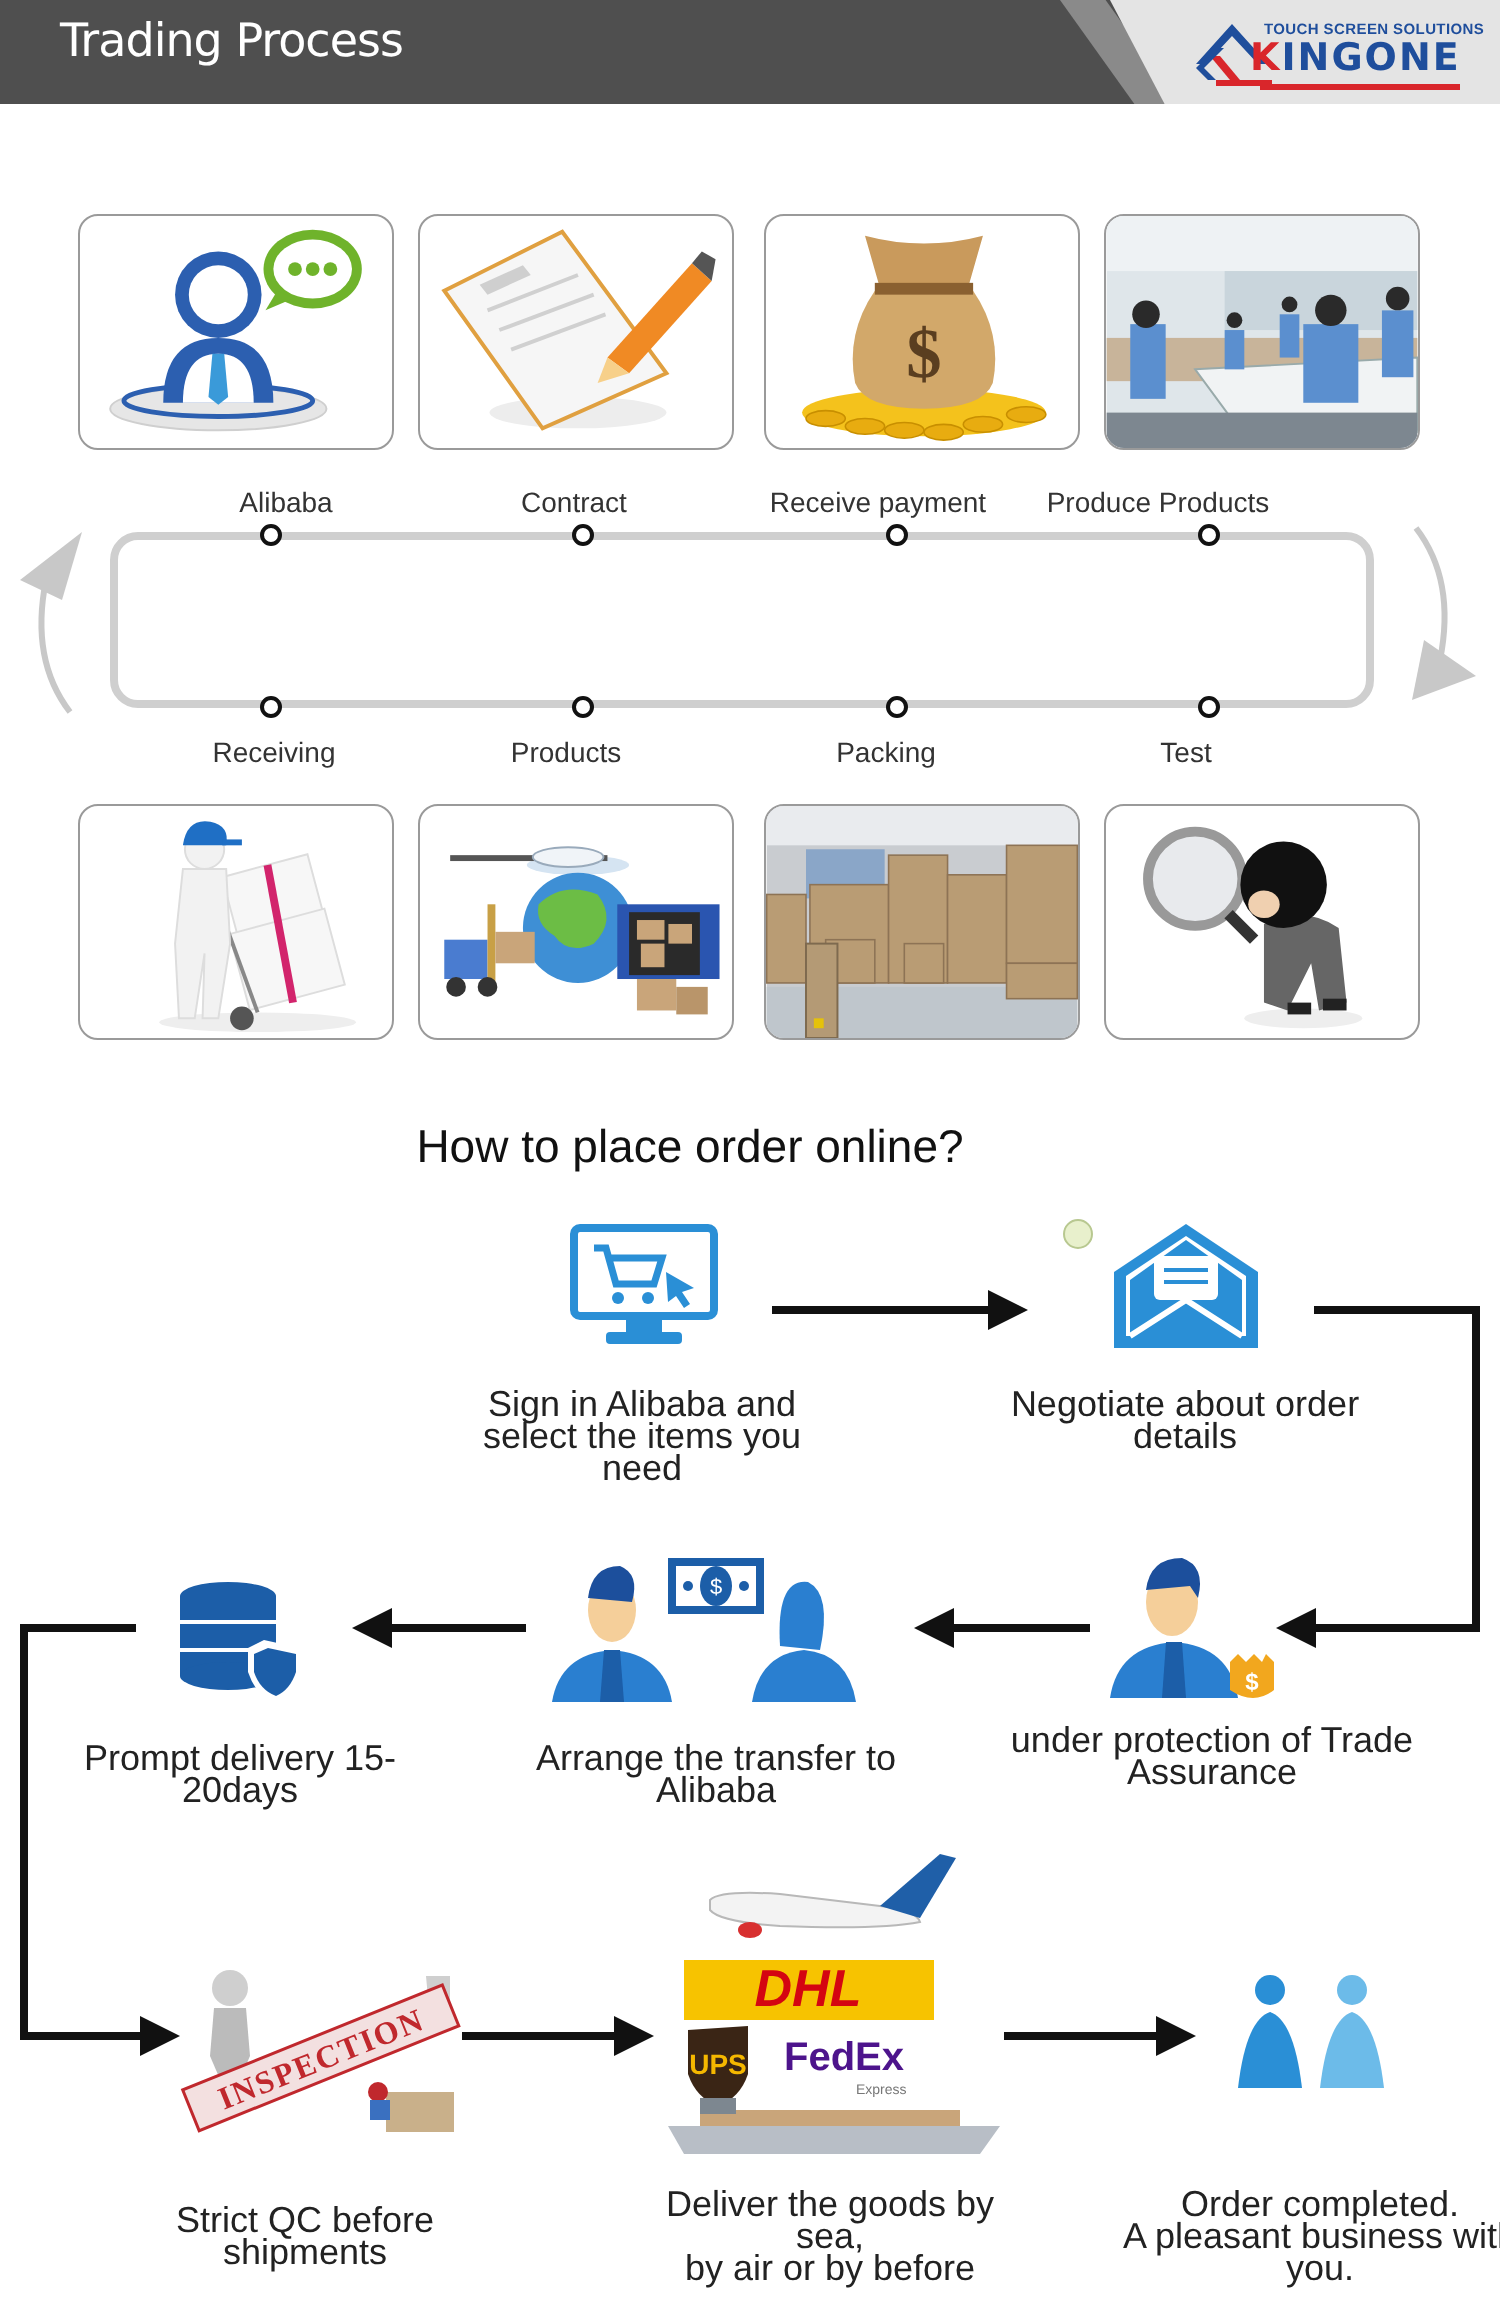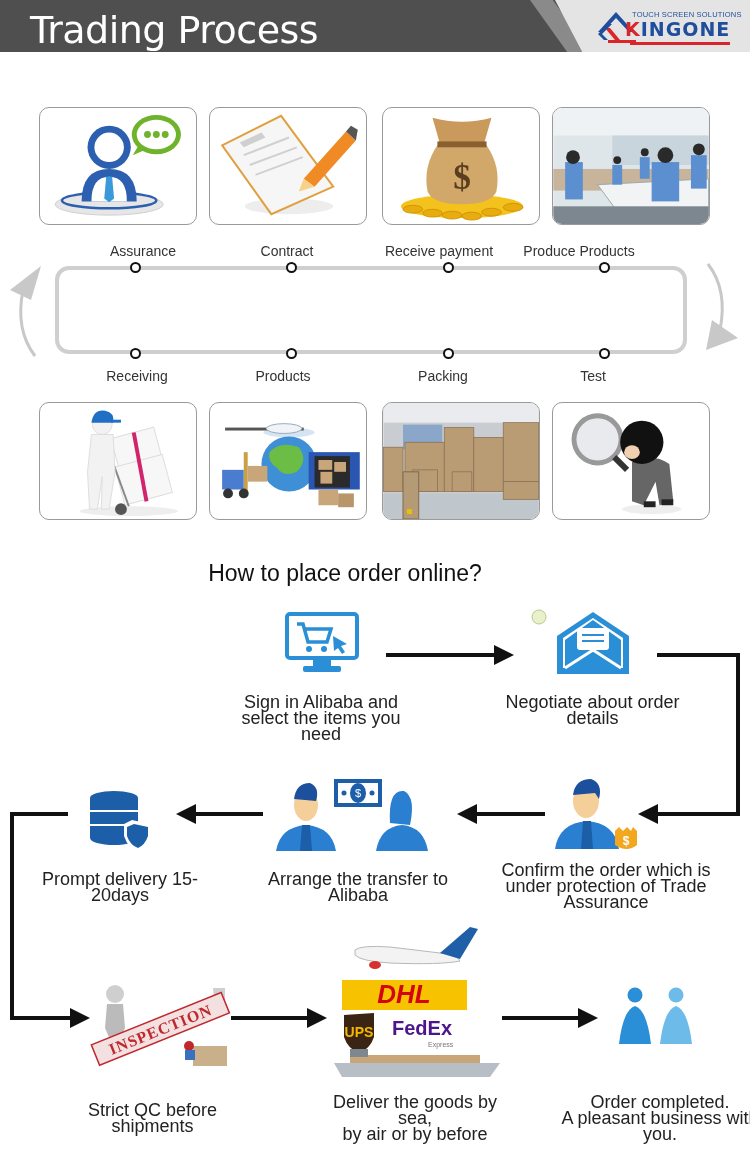--- a/index.html
+++ b/index.html
@@ -1,24 +1,24 @@
 <!DOCTYPE html>
 <html><head>
 <meta charset="utf-8">
 <style>
   * { box-sizing: border-box; margin: 0; padding: 0; }
   body { width: 750px; height: 1155px; background: #ffffff; position: relative; overflow: hidden; font-family: "Liberation Sans", sans-serif; color: #222; }
   .abs { position: absolute; }
 
   
   .header { left: 0; top: 0; width: 750px; height: 52px; background: #4f4f4f; }
-  .header-title { left: 30px; top: 8px; font-size: 38px; color: #ffffff; font-family: "DejaVu Sans", sans-serif; letter-spacing: -0.5px; }
+  .header-title { left: 30px; top: 8px; font-size: 23px; color: #ffffff; font-family: "DejaVu Sans", sans-serif; letter-spacing: -0.5px; }
   .header-stripe { left: 530px; top: 0; width: 60px; height: 52px; background: #8a8a8a; clip-path: polygon(0 0, 38% 0, 100% 100%, 62% 100%); }
   .header-logo-bg { left: 555px; top: 0; width: 195px; height: 52px; background: #e4e4e4; clip-path: polygon(0 0, 100% 0, 100% 100%, 14% 100%); }
-  .logo-tagline { left: 632px; top: 10px; font-size: 7.5px; color: #1f4e9c; letter-spacing: 0.2px; font-weight: normal; }
+  .logo-tagline { left: 632px; top: 10px; font-size: 7.5px; color: #1f4e9c; letter-spacing: 0.2px; font-weight: bold; }
   .logo-word { left: 625px; top: 18px; font-size: 19px; font-weight: bold; letter-spacing: 1px; font-family: "DejaVu Sans", sans-serif; text-align: center; }
   .logo-word .k { color: #d9262b; }
   .logo-word .rest { color: #1f4e9c; }
 
   
   .card { width: 158px; height: 118px; border: 1px solid #9a9a9a; border-radius: 10px; background: #fff; overflow: hidden; }
   .card svg { width: 100%; height: 100%; display: block; }
 
   .step-label { font-size: 14px; color: #333; text-align: center; width: 150px; }
   .dot { width: 11px; height: 11px; border: 2px solid #111; border-radius: 50%; background: #fff; }
@@ -111,21 +111,21 @@
     <g fill="#2a2a2a">
         <circle cx="20" cy="50" r="7"></circle>
         <circle cx="114" cy="48" r="8"></circle>
         <circle cx="148" cy="42" r="6"></circle>
         <circle cx="65" cy="53" r="4"></circle>
         <circle cx="93" cy="45" r="4"></circle>
       </g>
   </svg>
 </div>
 
-<div class="abs step-label" style="left:68px;top:243px">Assurance</div>
+<div class="abs step-label" style="left:68px;top:243px">Alibaba</div>
 <div class="abs step-label" style="left:212px;top:243px">Contract</div>
 <div class="abs step-label" style="left:364px;top:243px">Receive payment</div>
 <div class="abs step-label" style="left:504px;top:243px">Produce Products</div>
 
 <div class="abs loop"></div>
 <div class="abs dot" style="left:130px;top:262px"></div>
 <div class="abs dot" style="left:286px;top:262px"></div>
 <div class="abs dot" style="left:443px;top:262px"></div>
 <div class="abs dot" style="left:599px;top:262px"></div>
 <div class="abs dot" style="left:130px;top:348px"></div>
@@ -261,21 +261,20 @@
 
 <svg class="abs" style="left:553px;top:773px;width:90px;height:80px" viewBox="0 0 90 80">
   <path d="M2 76 Q6 50 34 48 Q62 50 66 76 Z" fill="#2a7fd0"></path>
   <polygon points="30,48 38,48 40,76 28,76" fill="#1c5ea8"></polygon>
   <ellipse cx="33" cy="28" rx="13" ry="17" fill="#f5cf9a"></ellipse>
   <path d="M20 22 Q22 6 38 6 Q50 10 46 26 L42 20 Z" fill="#1c4f9c"></path>
   <path d="M62 58 L66 54 L70 58 L74 54 L78 58 L80 54 L84 58 L84 72 Q74 80 62 72 Z" fill="#f2a71e"></path>
   <text x="73" y="72" text-anchor="middle" font-size="12" font-weight="bold" fill="#ffffff" font-family="Liberation Sans, sans-serif">$</text>
 </svg>
 <div class="abs caption" style="left:476px;top:862px;width:260px">
-  <div>Confirm the order which is</div>
   <div>under protection of Trade Assurance</div>
 </div>
 
 <div class="abs line" style="left:475px;top:812px;width:70px;height:4px"></div>
 <svg class="abs" style="left:457px;top:804px;width:20px;height:20px" viewBox="0 0 20 20">
     <polygon points="20,0 0,10 20,20" fill="#111"></polygon>
   </svg>
 
 <svg class="abs" style="left:272px;top:775px;width:170px;height:80px" viewBox="0 0 170 80">
   <path d="M4 76 Q8 52 34 50 Q60 52 64 76 Z" fill="#2a7fd0"></path>

